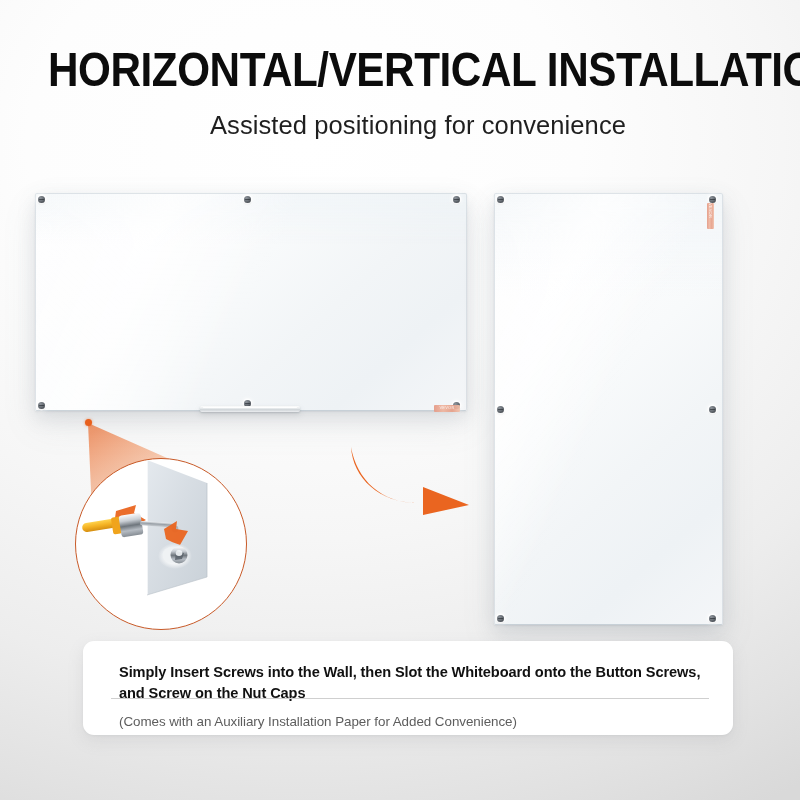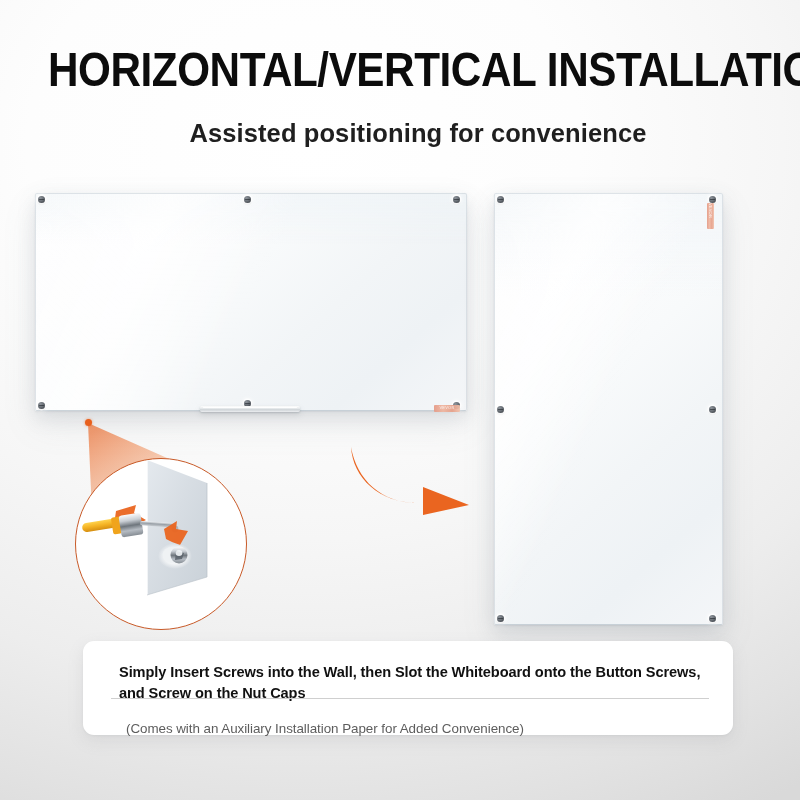--- a/index.html
+++ b/index.html
@@ -44,24 +44,24 @@
     font-weight: 700;
     font-size: 48px;
     letter-spacing: -0.5px;
     line-height: 1.0;
     color: #0c0c0c;
     transform: scaleX(0.88);
     transform-origin: center center;
     white-space: nowrap;
   }
   .sub-title {
-    margin: 8px;
+    margin: 0;
     padding-top: 17px;
     font-size: 25.5px;
-    font-weight: 700;
+    font-weight: 400;
     color: #1f1f1f;
     letter-spacing: 0.1px;
     white-space: nowrap;
     padding-left: 36px;
   }
 
   
   .board {
     position: absolute;
     border-radius: 2px;
@@ -287,21 +287,21 @@
     top: 57px;
     width: 598px;
     height: 1px;
     background: #cfcfcf;
   }
   .caption-note {
     position: absolute;
     left: 28px;
     top: 65px;
     width: 598px;
-    margin: 15px;
+    margin: 8px;
     font-size: 13.4px;
     font-weight: 400;
     color: #5d5d5d;
     letter-spacing: -0.05px;
   }
 </style>
 </head>
 <body>
 
 <div id="poster">

